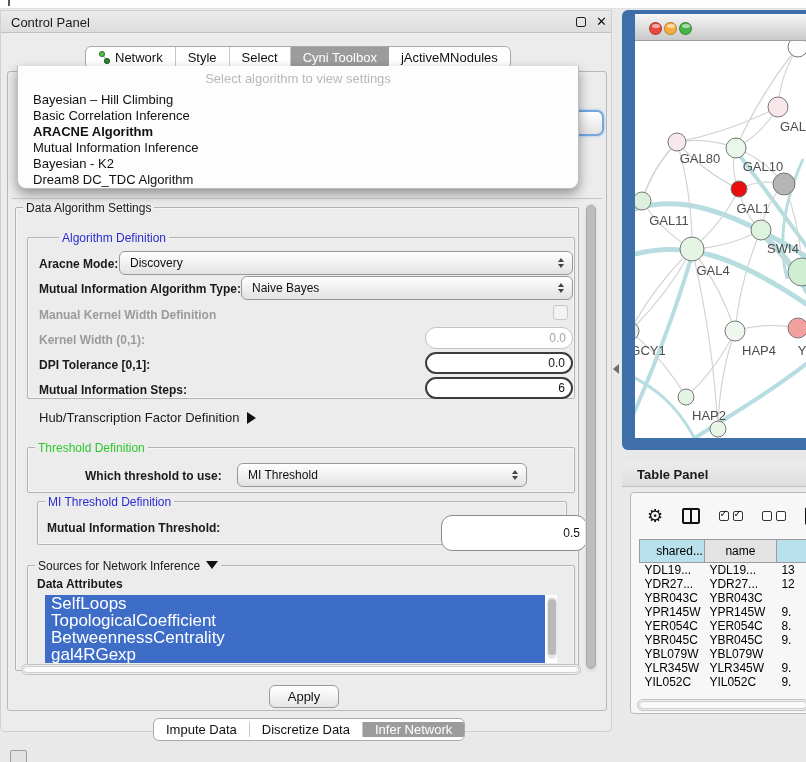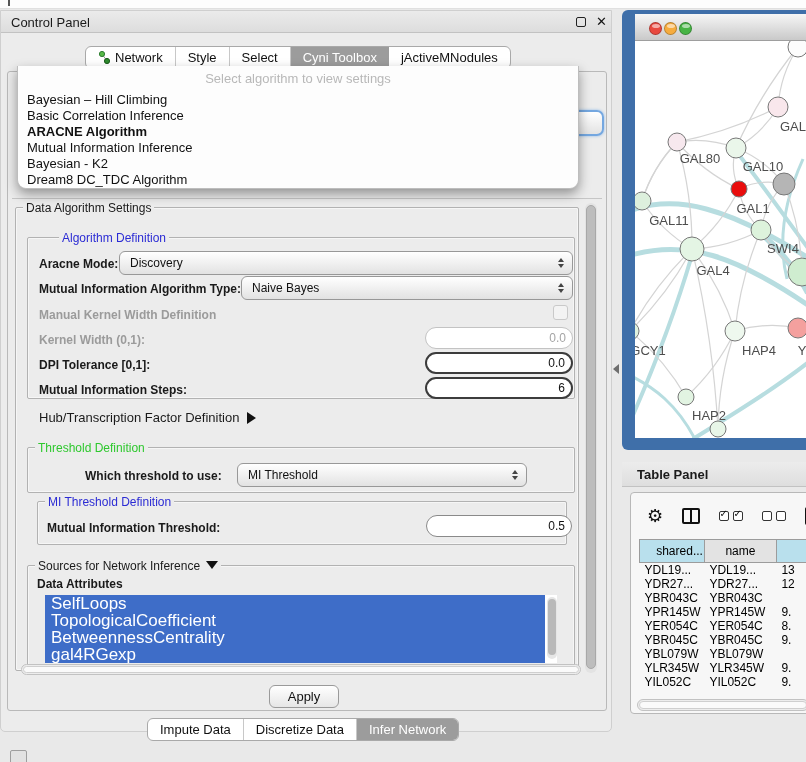--- a/index.html
+++ b/index.html
@@ -17,31 +17,31 @@
   .cp-title{position:absolute;left:10px;top:4px;font-size:13px;color:#1a1a1a;}
   .float-btn{position:absolute;right:25px;top:6px;width:10px;height:10px;border:1.5px solid #222;border-radius:2px;background:transparent;}
   .close-btn{position:absolute;right:4px;top:3px;font-size:13px;font-weight:bold;color:#111;cursor:default;}
 
   
   .tabbar{position:absolute;display:flex;height:23px;background:#fff;border:1px solid #a9a9a9;border-radius:6px;overflow:hidden;}
   .tabbar .tab{display:flex;align-items:center;justify-content:center;gap:4px;padding:0 12px;font-size:13px;color:#111;border-right:1px solid #c8c8c8;white-space:nowrap;}
   .tabbar .tab:last-child{border-right:none;}
   .tabbar .tab.sel{background:#9c9c9c;color:#fff;border-right:none;}
   #top-tabs{left:84px;top:35px;}
-  #bottom-tabs{left:146px;top:707px;}
+  #bottom-tabs{left:152px;top:707px;align-items:center;}
 
   
   .content-panel{position:absolute;left:6px;top:60px;width:600px;height:640px;background:#ececec;border:1px solid #b9b9b9;border-radius:3px;}
   .frag-combo{position:absolute;left:534px;top:38px;width:62px;height:26px;border:2px solid #74a7e0;border-radius:7px;background:linear-gradient(#fff,#e3e3e3);box-shadow:0 0 3px #8fb9e6;}
   .frag-line{position:absolute;left:4px;top:126px;width:590px;height:1px;background:#c6c6c6;}
 
   
   .popup{position:absolute;left:16px;top:55px;width:562px;height:123px;background:#fdfdfd;border:1px solid #bdbdbd;border-top:none;border-radius:0 0 9px 9px;box-shadow:0 5px 12px rgba(0,0,0,.38);z-index:30;}
   .popup-header{height:26px;line-height:26px;text-align:center;font-size:13px;color:#b8b8b8;}
-  .popup-item{height:16px;line-height:16px;font-size:13px;color:#111;padding-left:9px;white-space:nowrap;}
+  .popup-item{height:16px;line-height:16px;font-size:13px;color:#111;padding-left:15px;white-space:nowrap;}
   .popup-item.sel-item{font-weight:bold;}
 
   
   .grp{position:absolute;border:1px solid #b2b2b2;border-radius:2px;box-shadow:inset 0 0 0 1px rgba(255,255,255,.55);}
   .grp-title{position:absolute;font-size:12px;background:#ececec;padding:0 3px;white-space:nowrap;z-index:2;}
   .t-black{color:#1a1a1a;}
   .t-blue{color:#2b2bd4;}
   .t-green{color:#2ec82e;}
 
   .lbl{position:absolute;font-size:12px;font-weight:bold;color:#1a1a1a;white-space:nowrap;}
@@ -201,21 +201,21 @@
       <span>MI Threshold</span>
       <span class="arrows">
           <i class="up"></i>
           <i class="dn"></i>
         </span>
     </div>
 
     <div class="grp" style="left:36px;top:490px;width:530px;height:44px;"></div>
     <div class="grp-title t-blue" style="left:44px;top:484px;">MI Threshold Definition</div>
     <div class="lbl" style="left:46px;top:510px;">Mutual Information Threshold:</div>
-    <div class="tfield medium" style="left:425px;top:504px;width:146px;height:22px;">0.5</div>
+    <div class="tfield medium" style="left:440px;top:504px;width:146px;height:36px;">0.5</div>
 
     <div class="grp" style="left:26px;top:554px;width:548px;height:106px;"></div>
     <div class="grp-title t-black" style="left:34px;top:548px;"><span>Sources for Network Inference</span><span class="arrow-down"></span></div>
     <div class="lbl" style="left:36px;top:566px;">Data Attributes</div>
 
     <div class="attr-list">
       <div id="attr-items">
           <div class="attr-item on">SelfLoops</div>
           <div class="attr-item on">TopologicalCoefficient</div>
           <div class="attr-item on">BetweennessCentrality</div>

